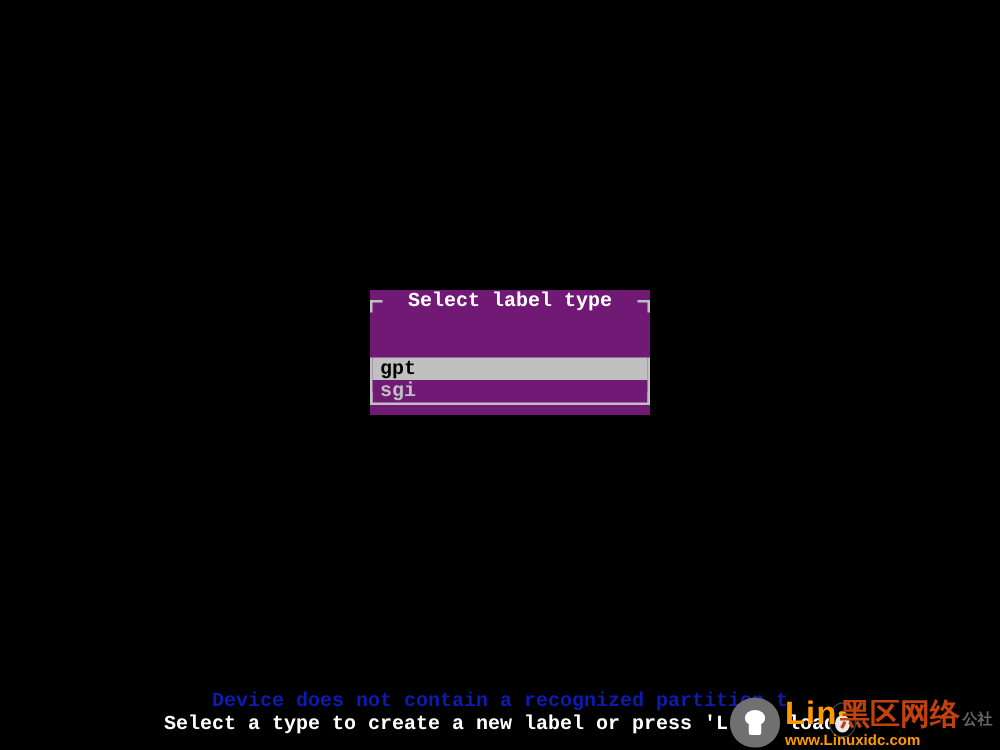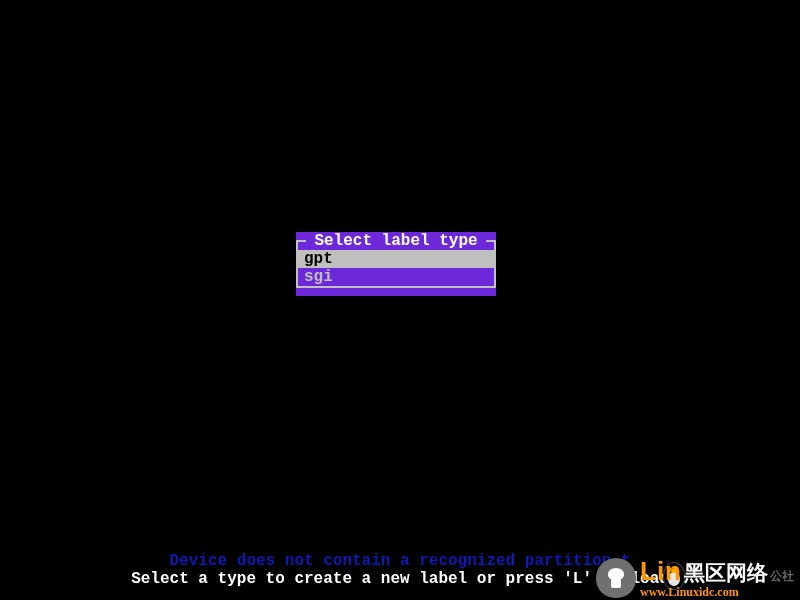--- a/index.html
+++ b/index.html
@@ -14,22 +14,22 @@
     line-height: 18px;
     color: #fff;
     font-weight: bold;
   }
 
   
   .dialog {
     position: absolute;
     left: 296px;
     top: 232px;
-    width: 200px;
-    background: #6d28d9;
+    width: 224px;
+    background: #701a75;
     box-sizing: border-box;
   }
 
   .dialog .top-bar {
     position: relative;
     height: 18px;
   }
   .dialog .corner-tl,
   .dialog .corner-tr {
     position: absolute;
@@ -55,20 +55,21 @@
   .dialog .title {
     text-align: center;
     color: #fff;
     white-space: pre;
   }
 
   .dialog .body {
     border-left: 2px solid #c0c0c0;
     border-right: 2px solid #c0c0c0;
     padding: 0;
+    margin-top: 36px;
   }
 
   .dialog .option {
     padding: 0 6px;
     color: #c0c0c0;
     cursor: pointer;
     white-space: pre;
   }
   .dialog .option.selected {
     background: #c0c0c0;
@@ -163,28 +164,28 @@
     display: flex;
     align-items: baseline;
     font-family: "Arial Black", Arial, sans-serif;
   }
   .wm-lin {
     color: #ff9900;
     font-size: 26px;
     letter-spacing: 1px;
   }
   .wm-cn {
-    color: #ffffff;
-    font-size: 21px;
+    color: #c2410c;
+    font-size: 24px;
     margin-left: 2px;
   }
   .wm-row2 {
     color: #ff9900;
     font-size: 12px;
-    font-family: Liberation Serif, serif;
+    font-family: Liberation Sans, sans-serif;
     margin-top: 2px;
   }
   
   .wm-peng {
     position: absolute;
     right: 115px;
     bottom: 10px;
     width: 22px;
     height: 28px;
     pointer-events: none;

